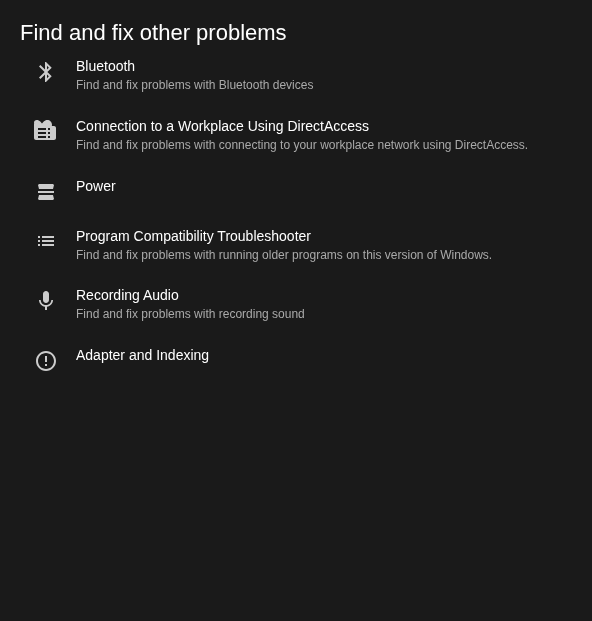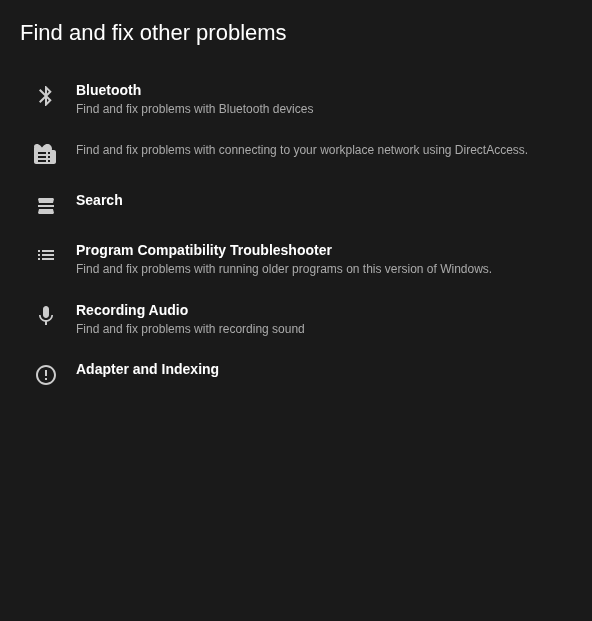--- a/index.html
+++ b/index.html
@@ -14,21 +14,20 @@
       font-family: 'Segoe UI', Tahoma, Geneva, Verdana, sans-serif;
       width: 592px;
       min-height: 621px;
       padding: 20px 20px 20px 20px;
     }
 
     .page-title {
       font-size: 22px;
       font-weight: 300;
       color: #ffffff;
-      margin-bottom: 24px;
     }
 
     .troubleshooter-list {
       display: flex;
       flex-direction: column;
       gap: 0;
     }
 
     .troubleshooter-item {
       display: flex;
@@ -49,21 +48,21 @@
       font-size: 20px;
     }
 
     .item-content {
       margin-left: 12px;
       flex: 1;
     }
 
     .item-title {
       font-size: 14px;
-      font-weight: 700;
+      font-weight: 400;
       color: #ffffff;
       margin-bottom: 3px;
     }
 
     .item-description {
       font-size: 12px;
       color: #aaaaaa;
       line-height: 1.4;
     }
 
@@ -93,35 +92,36 @@
     </div>
   </div>
 
   <div class="troubleshooter-item">
     <div class="item-icon">
       <svg class="icon-svg" viewBox="0 0 24 24" xmlns="http://www.w3.org/2000/svg">
         <path d="M20 6h-2.18c.07-.44.18-.86.18-1.3C18 2.13 15.87 0 13.3 0c-1.44 0-2.67.64-3.57 1.62L8 3.5 6.27 1.62C5.37.64 4.14 0 2.7 0 1.13 0 0 1.13 0 2.7c0 .44.11.86.18 1.3H0v14c0 1.1.9 2 2 2h18c1.1 0 2-.9 2-2V8c0-1.1-.9-2-2-2zm-8 12H4v-2h8v2zm0-4H4v-2h8v2zm0-4H4V8h8v2zm4 8h-2v-2h2v2zm0-4h-2v-2h2v2zm0-4h-2V8h2v2z"></path>
       </svg>
     </div>
     <div class="item-content">
+      <div class="item-title">Connection to a Workplace Using DirectAccess</div>
       <div class="item-description">Find and fix problems with connecting to your workplace network using DirectAccess.</div>
     </div>
   </div>
 
 
 
 
   <div class="troubleshooter-item">
     <div class="item-icon">
       <svg class="icon-svg" viewBox="0 0 24 24" xmlns="http://www.w3.org/2000/svg">
         <path d="M20 11H4v2h16v-2z M19 15H5l-1 4 1 1h14l1-1-1-4zM19 9l1-4-1-1H5L4 5l1 4h14z"></path>
       </svg>
     </div>
     <div class="item-content">
-      <div class="item-title">Search</div>
+      <div class="item-title">Power</div>
     </div>
   </div>
 
   <div class="troubleshooter-item">
     <div class="item-icon">
       <svg class="icon-svg" viewBox="0 0 24 24" xmlns="http://www.w3.org/2000/svg">
         <path d="M4 6h2v2H4V6zm0 4h2v2H4v-2zm0 4h2v2H4v-2zm16-8H8v2h12V6zm0 4H8v2h12v-2zm0 4H8v2h12v-2z"></path>
       </svg>
     </div>
     <div class="item-content">

